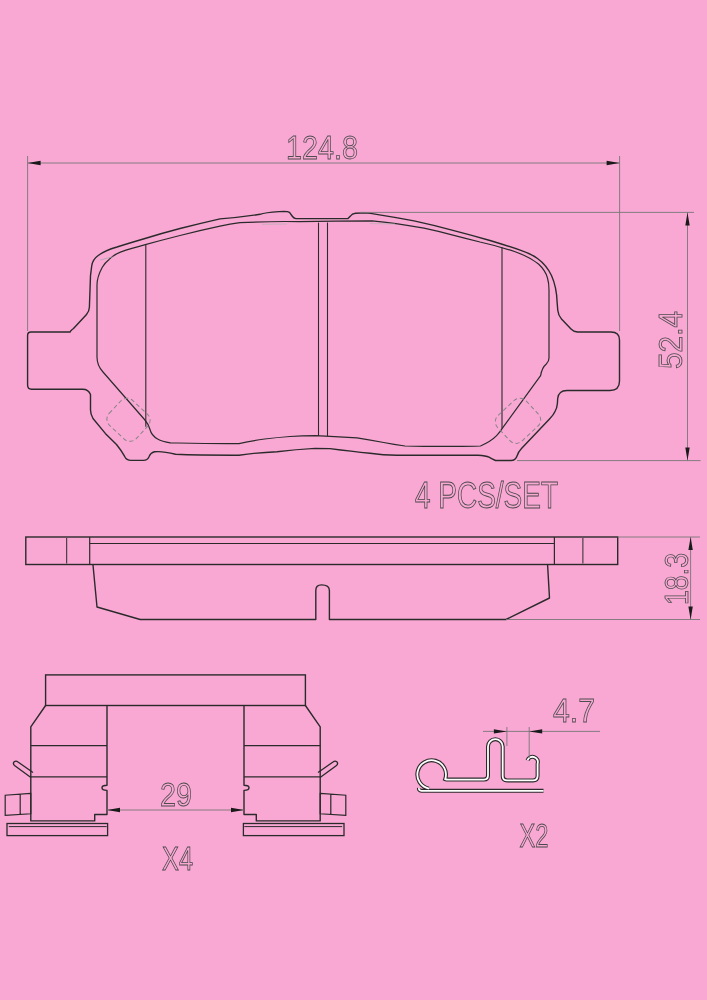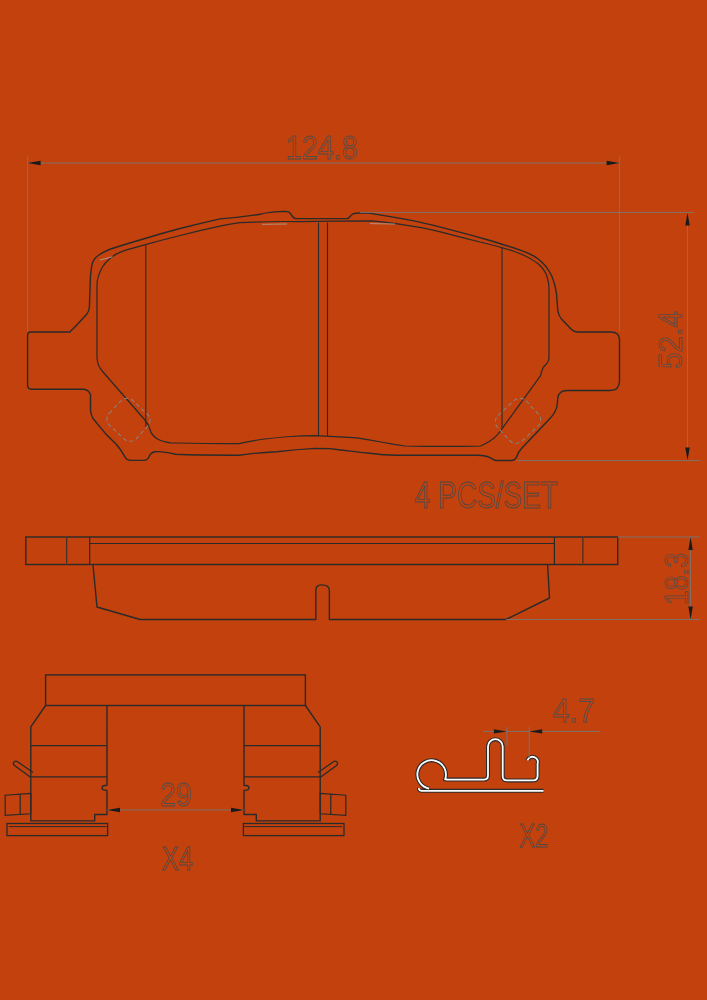--- a/index.html
+++ b/index.html
@@ -1,16 +1,16 @@
 <!DOCTYPE html>
 <html><head>
 <meta charset="utf-8">
 <style>
   html,body{margin:0;padding:0;background:#ffffff;}
-  .page{width:707px;height:1000px;position:relative;background:#c2410c;overflow:hidden;}
+  .page{width:707px;height:1000px;position:relative;background:#f9a8d4;overflow:hidden;}
   svg{position:absolute;top:0;left:0;}
   text{font-family:"Liberation Sans", sans-serif;}
 </style>
 </head>
 <body>
 <div class="page">
 <svg width="707" height="1000" viewBox="0 0 707 1000">
 
   <path id="outer" fill="none" stroke="#2a2a2a" stroke-width="1.4" stroke-linejoin="round" d="M 70.2,332
        L 31,332 Q 27.6,332 27.6,335.5

